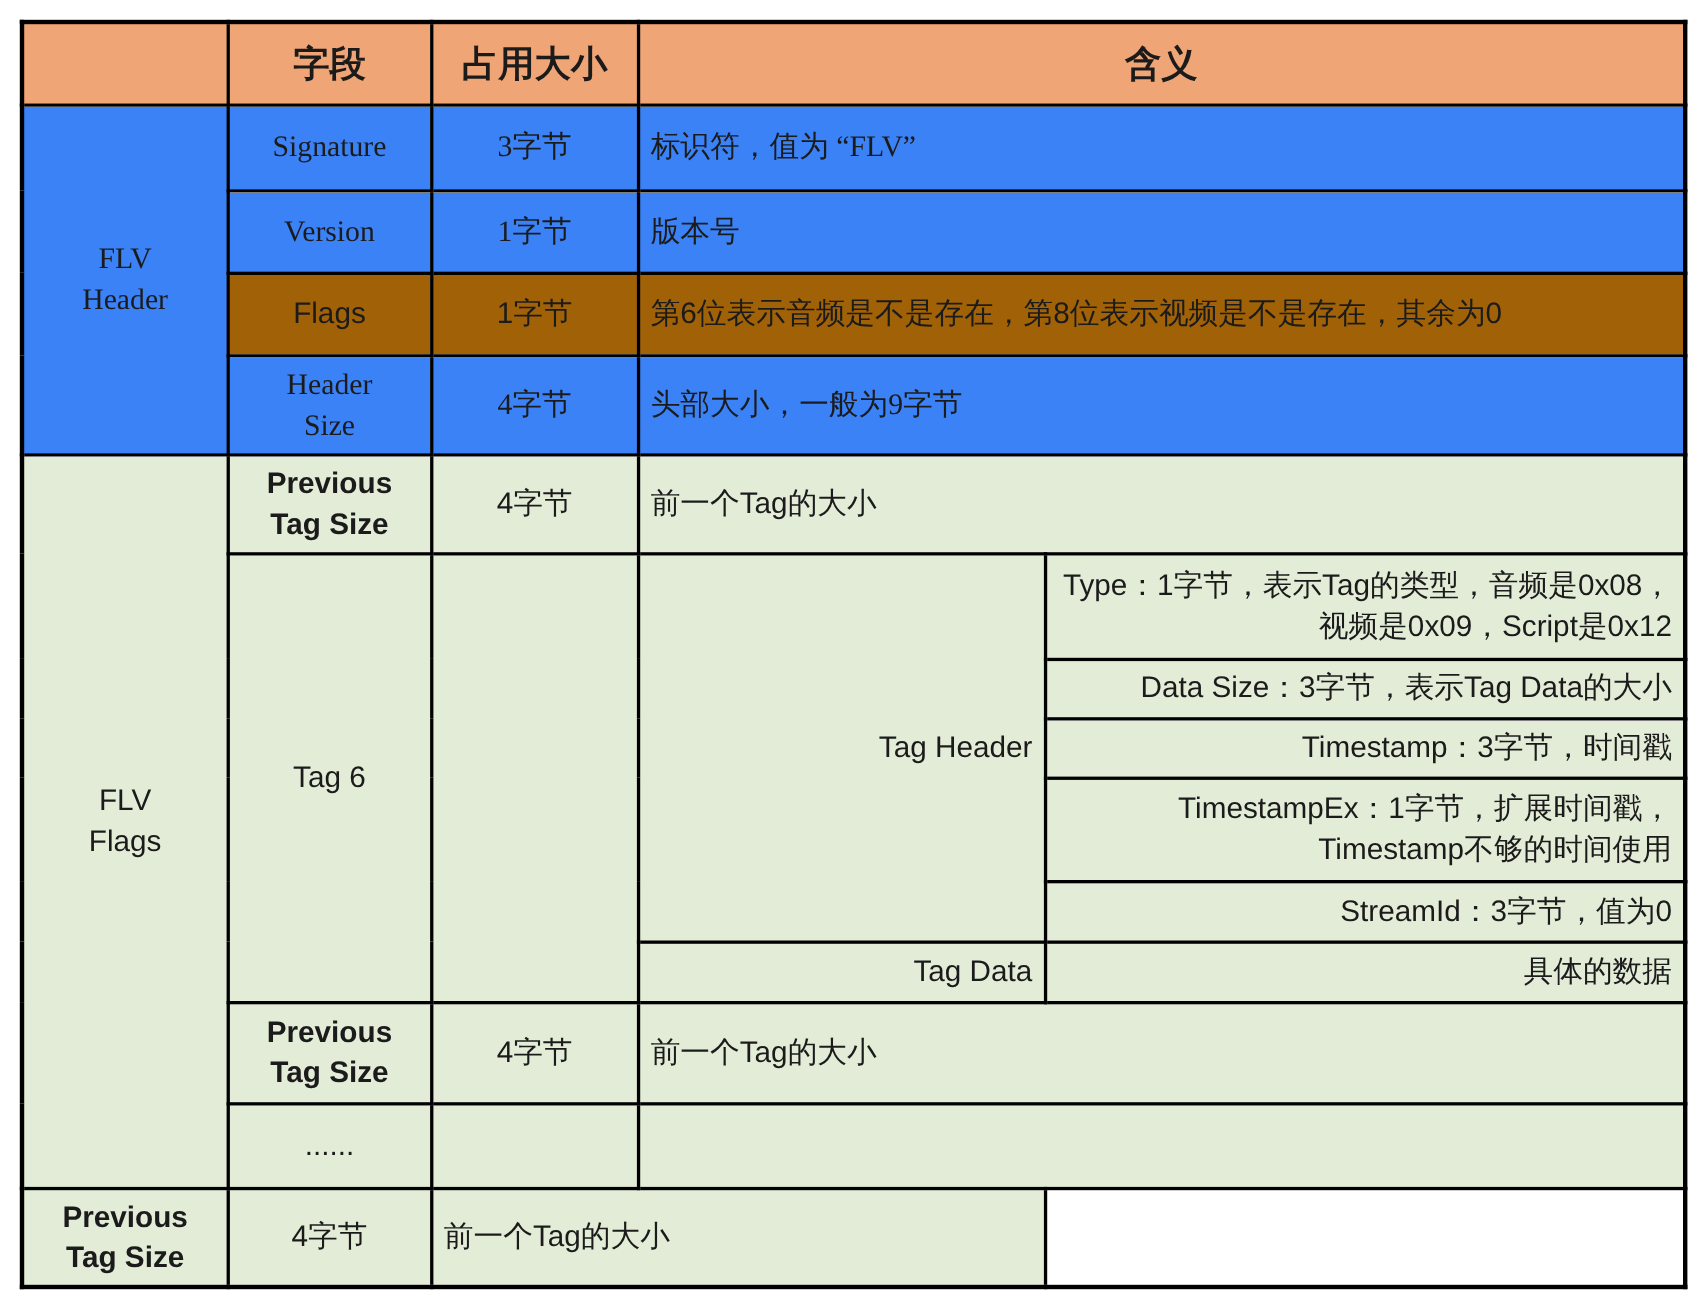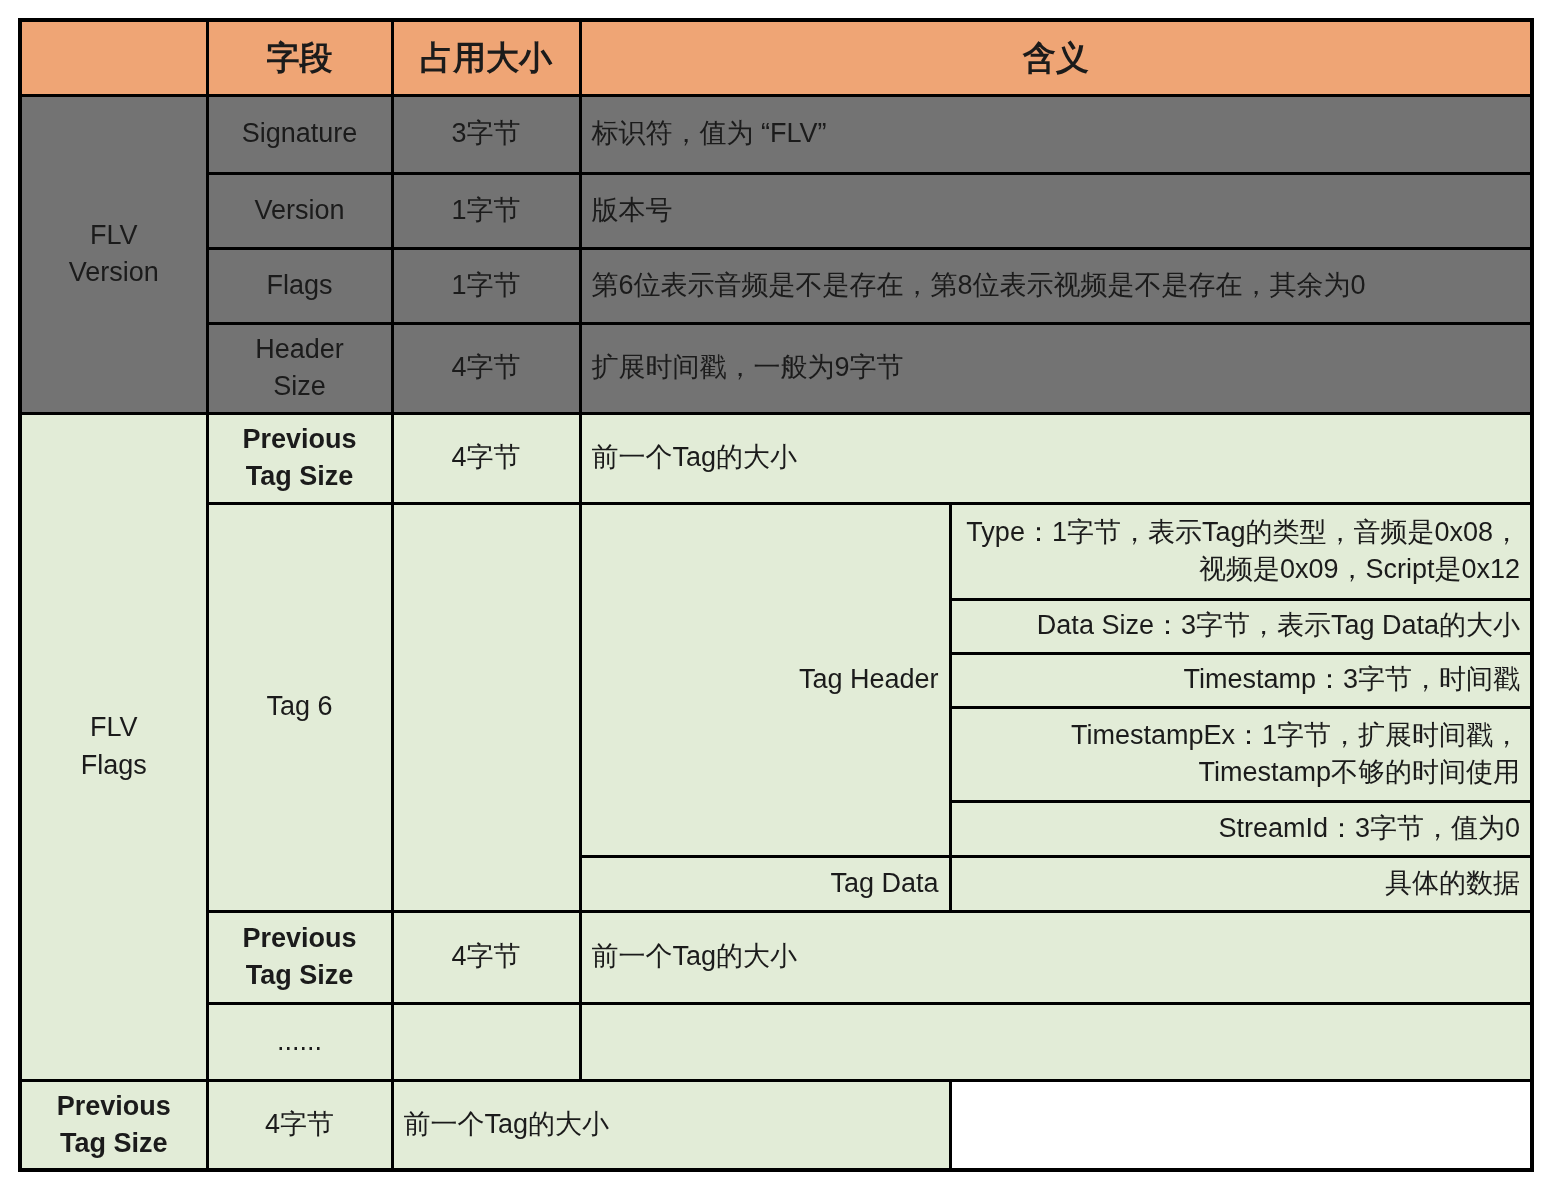--- a/index.html
+++ b/index.html
@@ -29,22 +29,22 @@
   table.flv td {
     border: 3px solid #000000;
     vertical-align: middle;
     padding: 6px 10px;
     overflow: hidden;
   }
   table.flv { border: 4px solid #000000; }
 
   
   .bg-orange { background: #EFA575; }
-  .bg-gray   { background: #737373; }
-  .bg-gray-d { background: #737373; }
+  .bg-gray   { background: #3b82f6; font-family: Liberation Serif, serif; }
+  .bg-gray-d { background: #a16207; }
   .bg-green  { background: #E2ECD7; }
 
   .hdr {
     font-size: 33px;
     font-weight: 600;
     text-align: center;
   }
   .c { text-align: center; }
   .meaning { text-align: left; padding-left: 18px; padding-right: 14px; margin-left: 38px; }
   .sublabel { text-align: right; padding-left: 16px; }
@@ -70,21 +70,21 @@
 
       <tr style="height:75px">
         <td class="bg-orange"></td>
         <td class="bg-orange hdr">字段</td>
         <td class="bg-orange hdr">占用大小</td>
         <td class="bg-orange hdr" colspan="2">含义</td>
       </tr>
 
       <tr style="height:78px">
         <td rowspan="4" class="bg-gray c">
-          <span class="wrap-flv">FLV Version</span>
+          <span class="wrap-flv">FLV Header</span>
         </td>
         <td class="bg-gray c">Signature</td>
         <td class="bg-gray c">3字节</td>
         <td class="bg-gray meaning" colspan="2">标识符，值为 “FLV”</td>
       </tr>
 
       <tr style="height:75px">
         <td class="bg-gray c">Version</td>
         <td class="bg-gray c">1字节</td>
         <td class="bg-gray meaning" colspan="2">版本号</td>
@@ -94,21 +94,21 @@
         <td class="bg-gray-d c">Flags</td>
         <td class="bg-gray-d c">1字节</td>
         <td class="bg-gray-d meaning" colspan="2">第6位表示音频是不是存在，第8位表示视频是不是存在，其余为0</td>
       </tr>
 
       <tr style="height:90px">
         <td class="bg-gray c">
           <span class="wrap-hsize">Header Size</span>
         </td>
         <td class="bg-gray c">4字节</td>
-        <td class="bg-gray meaning" colspan="2">扩展时间戳，一般为9字节</td>
+        <td class="bg-gray meaning" colspan="2">头部大小，一般为9字节</td>
       </tr>
 
       <tr style="height:90px">
         <td rowspan="9" class="bg-green c">
           <span class="wrap-flv">FLV Flags</span>
         </td>
         <td class="bg-green c">
           <span class="wrap-prev">Previous Tag Size</span>
         </td>
         <td class="bg-green c">4字节</td>

